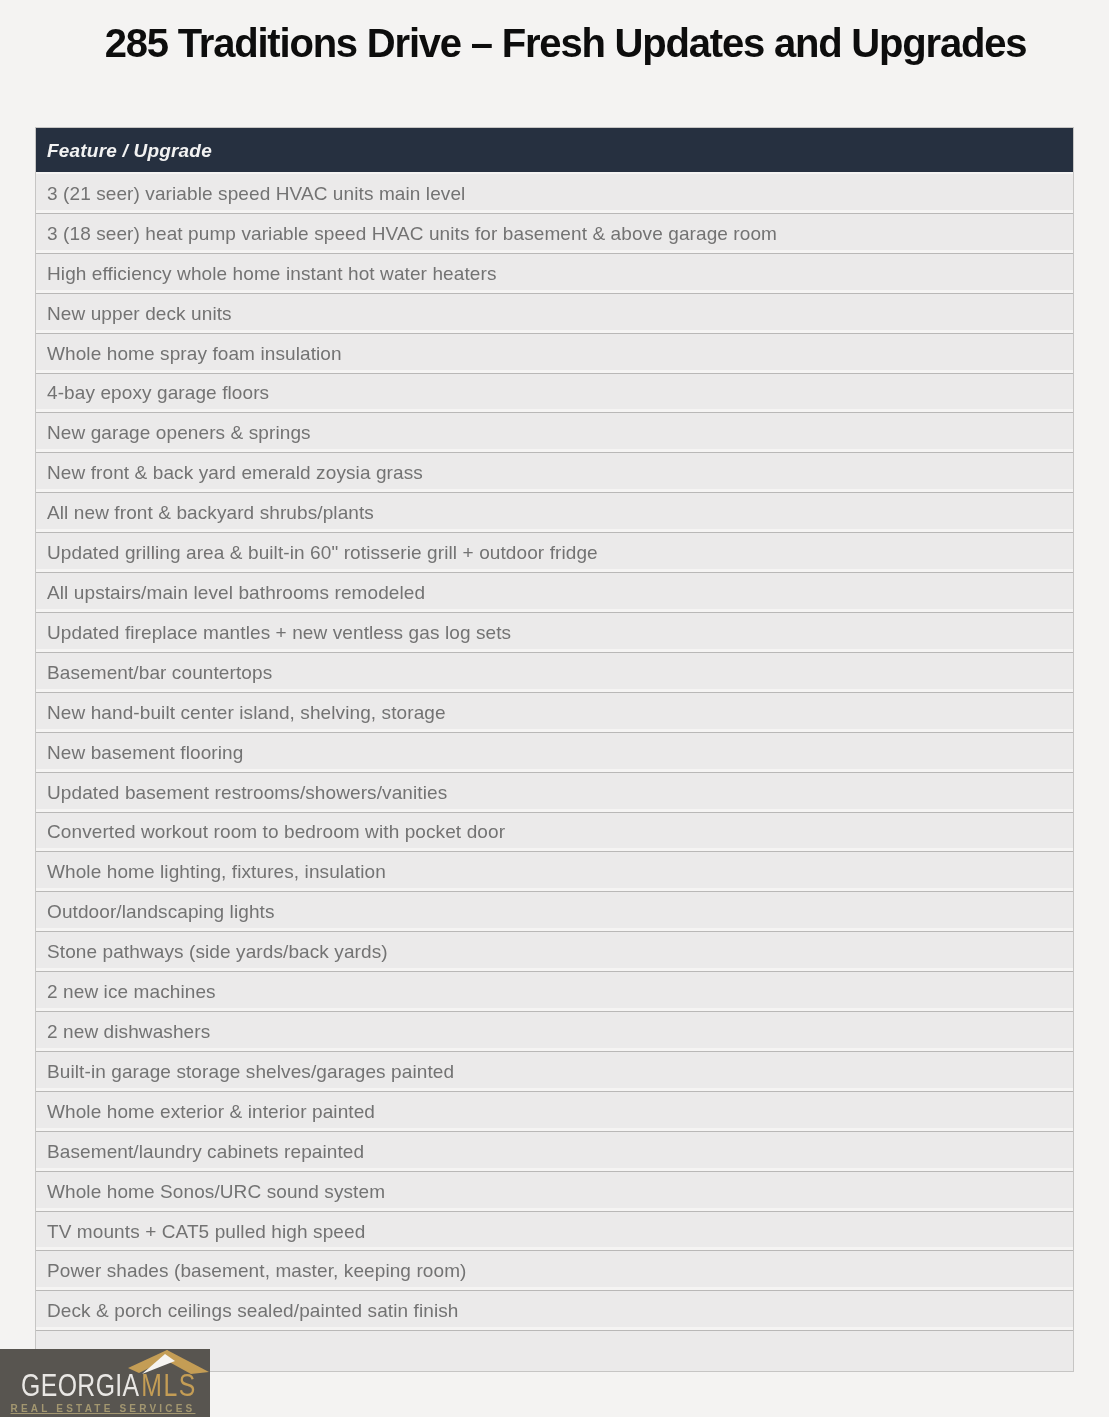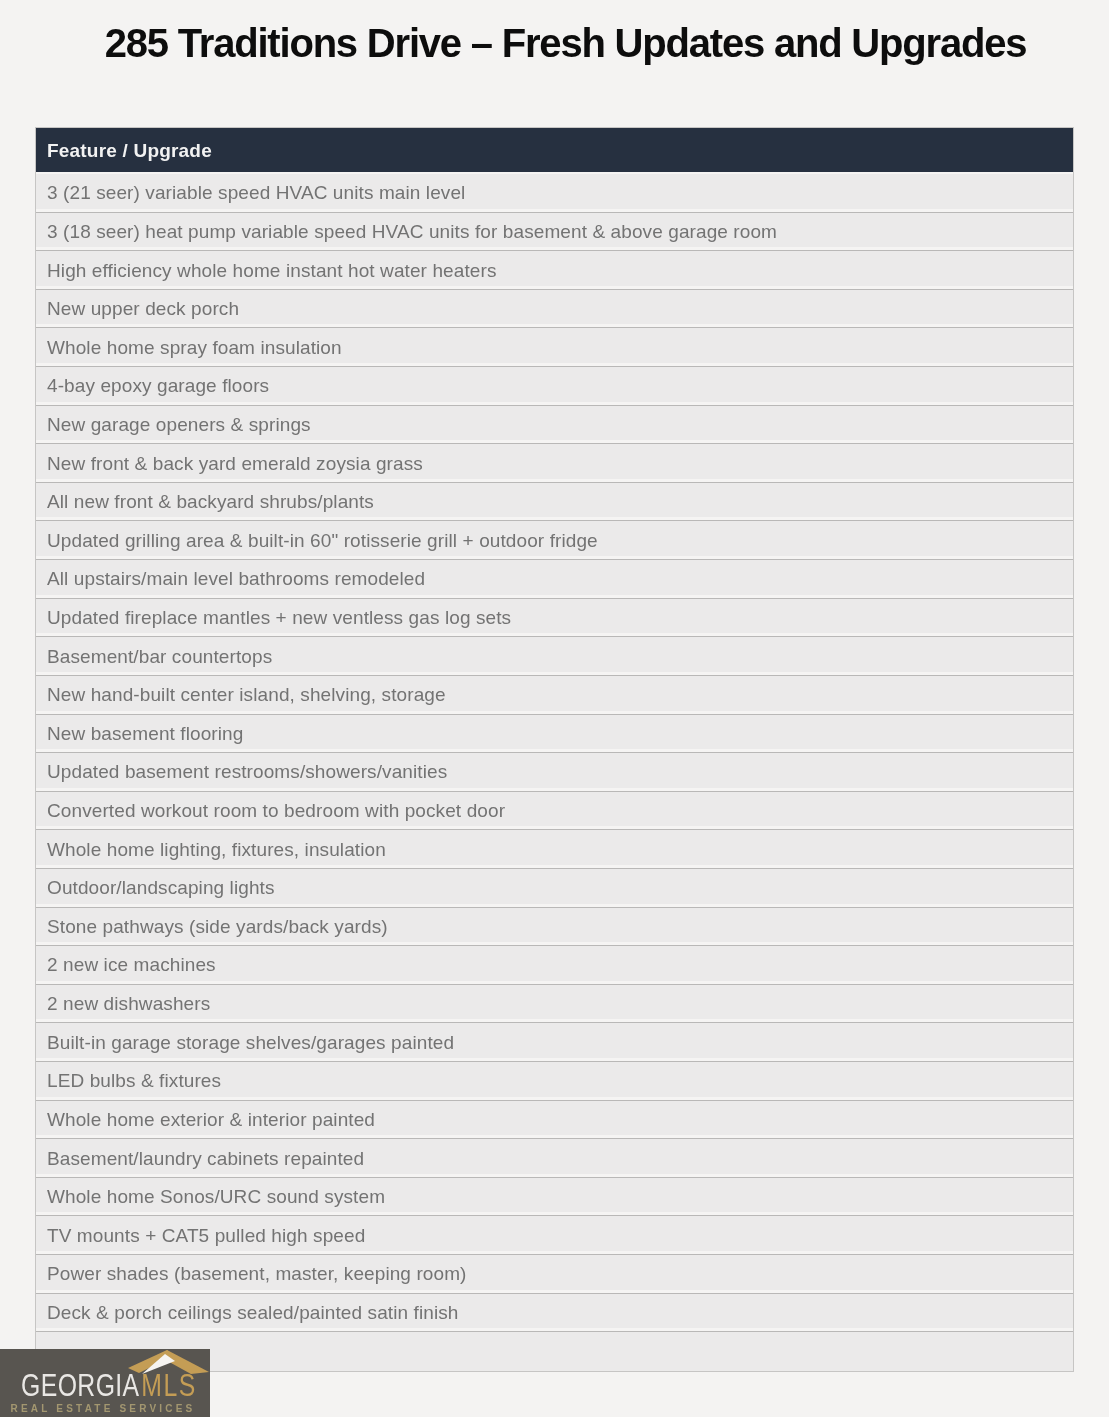--- a/index.html
+++ b/index.html
@@ -44,20 +44,21 @@
     background:var(--header-bg);
     display:flex;align-items:center;
     padding-left:11px;
     box-shadow:inset 0 -2px 0 var(--row-light);
   }
   .thead span{
     color:#f2f2f2;
     font-size:19px;
     font-weight:700;
     letter-spacing:0.2px;
+    font-style:italic;
   }
   .rows{
     position:absolute;left:0;right:0;top:46px;bottom:0;
     display:flex;flex-direction:column;
   }
   .row{
     flex:1 1 0;
     background:var(--row-bg);
     box-shadow:inset 0 -1px 0 var(--row-line), inset 0 -4px 0 var(--row-light);
     display:flex;align-items:center;
@@ -91,20 +92,21 @@
   .logo-georgia{color:var(--logo-white);letter-spacing:0.5px;}
   .logo-mls{color:var(--gold);letter-spacing:2px;margin-left:2px;}
   .logo-tagline{
     position:absolute;left:0;right:4px;top:54px;
     text-align:center;
     font-size:10px;
     font-weight:700;
     letter-spacing:3.2px;
     color:var(--tagline);
     white-space:nowrap;
+    text-decoration:underline;
   }
 </style>
 </head>
 <body>
 
 <div class="page">
 
   <h1 class="title">285 Traditions Drive – Fresh Updates and Upgrades</h1>
 
   <div class="table">
@@ -115,21 +117,21 @@
         <div class="row">
           <span class="row-text">3 (21 seer) variable speed HVAC units main level</span>
         </div>
         <div class="row">
           <span class="row-text">3 (18 seer) heat pump variable speed HVAC units for basement &amp; above garage room</span>
         </div>
         <div class="row">
           <span class="row-text">High efficiency whole home instant hot water heaters</span>
         </div>
         <div class="row">
-          <span class="row-text">New upper deck porch</span>
+          <span class="row-text">New upper deck units</span>
         </div>
         <div class="row">
           <span class="row-text">Whole home spray foam insulation</span>
         </div>
         <div class="row">
           <span class="row-text">4-bay epoxy garage floors</span>
         </div>
         <div class="row">
           <span class="row-text">New garage openers &amp; springs</span>
         </div>
@@ -173,23 +175,20 @@
           <span class="row-text">Stone pathways (side yards/back yards)</span>
         </div>
         <div class="row">
           <span class="row-text">2 new ice machines</span>
         </div>
         <div class="row">
           <span class="row-text">2 new dishwashers</span>
         </div>
         <div class="row">
           <span class="row-text">Built-in garage storage shelves/garages painted</span>
-        </div>
-        <div class="row">
-          <span class="row-text">LED bulbs &amp; fixtures</span>
         </div>
         <div class="row">
           <span class="row-text">Whole home exterior &amp; interior painted</span>
         </div>
         <div class="row">
           <span class="row-text">Basement/laundry cabinets repainted</span>
         </div>
         <div class="row">
           <span class="row-text">Whole home Sonos/URC sound system</span>
         </div>

